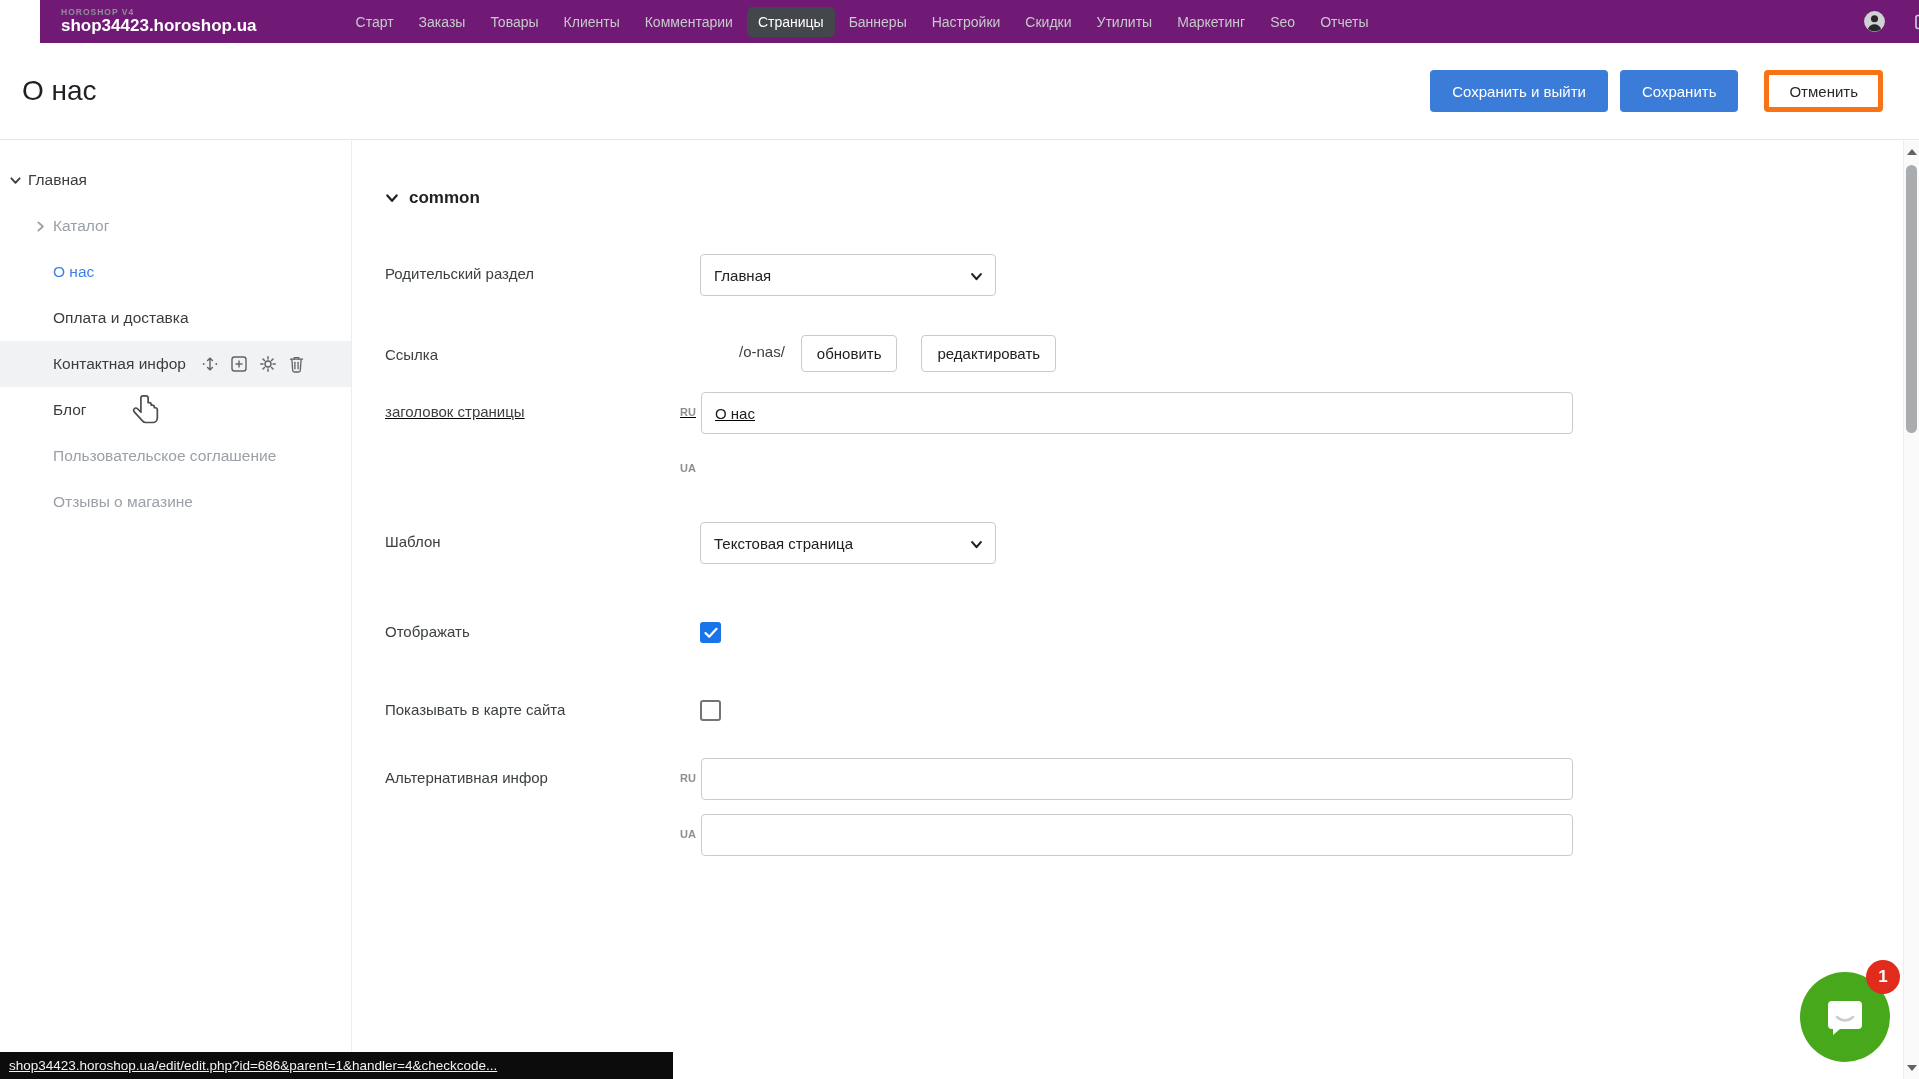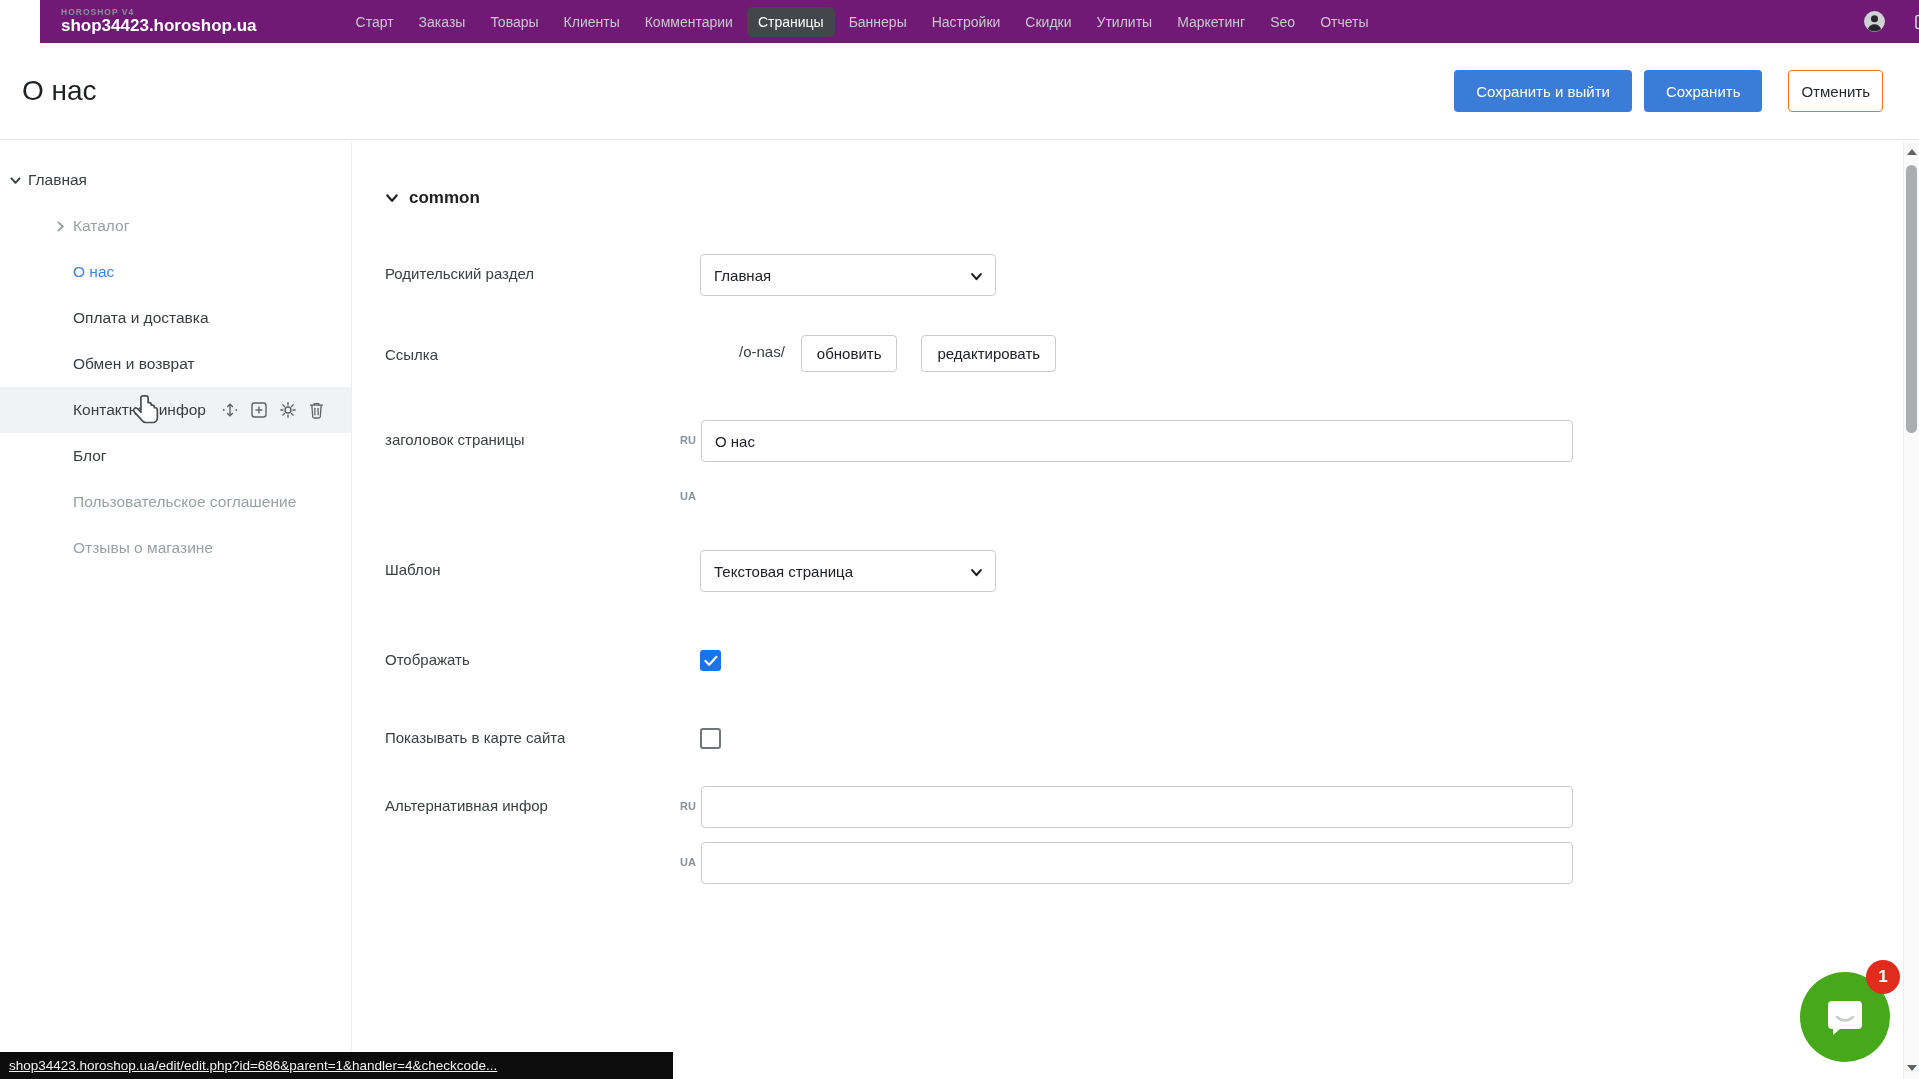--- a/index.html
+++ b/index.html
@@ -20,31 +20,31 @@
   .tb-icon { width:26px; height:26px; display:flex; align-items:center; justify-content:center; cursor:pointer; }
 
   
   .header { position:absolute; left:0; top:43px; width:1919px; height:97px; background:#fff;
     border-bottom:1px solid #e4e6e8; display:flex; align-items:center; z-index:20; }
   .page-title { font-size:28px; color:#1f2124; margin-left:22px; font-weight:400; }
   .header-buttons { margin-left:auto; margin-right:36px; display:flex; align-items:center; }
   .btn { height:42px; border-radius:4px; font-size:15px; font-weight:500; display:flex;
     align-items:center; justify-content:center; cursor:pointer; white-space:nowrap; }
   .btn-blue { background:#3b7cd8; color:#fff; padding:0 22px; }
-  .btn-white { background:#fff; color:#27292c; border:1px solid #f97316; padding:0 12px; }
+  .btn-white { background:#fff; color:#27292c; border:5px solid #f97316; padding:0 20px; }
   .mr12 { margin-right:12px; } .mr26 { margin-right:26px; }
 
   
   .sidebar { position:absolute; left:0; top:141px; width:352px; height:938px; background:#fff;
     border-right:1px solid #ebedee; z-index:5; }
   .tree { padding-top:16px; }
   .tree-row { height:46px; display:flex; align-items:center; font-size:15.5px; color:#3a3d40;
     cursor:pointer; position:relative; }
   .tree-row.lvl0 { padding-left:9px; }
-  .tree-row.lvl1 { padding-left:54px; }
+  .tree-row.lvl1 { padding-left:34px; }
   .tree-row .caret { width:19px; display:flex; align-items:center; }
   .tree-row .caret.hidden { visibility:hidden; }
   .tree-row .caret.rot-right svg { transform:rotate(-90deg); }
   .tree-row.muted .tree-label { color:#9aa0a6; }
   .tree-row.muted .caret svg polyline { stroke:#9aa0a6; }
   .tree-row.selected .tree-label { color:#3f80e8; }
   .tree-row.hover { background:#f1f2f3; }
   .tree-actions { display:flex; align-items:center; gap:9px; margin-left:14px; }
   .tree-actions .act { width:20px; height:20px; display:flex; align-items:center;
     justify-content:center; cursor:pointer; }
@@ -69,21 +69,21 @@
     display:flex; align-items:center; font-size:15px; color:#202124; padding:0 13px;
     position:relative; cursor:pointer; }
   .sel svg { position:absolute; right:12px; top:15px; }
   .link-path { font-size:15px; color:#3c4043; padding-top:8px; margin-left:39px; }
   .btn-small { height:37px; background:#fff; border:1px solid #c9ccce; border-radius:4px;
     font-size:15px; color:#202124; padding:0 15px; display:flex; align-items:center;
     cursor:pointer; }
   .checkbox { width:21px; height:21px; border-radius:3px; cursor:pointer; margin-top:10px; }
   .checkbox.on { background:#1a73e8; display:flex; align-items:center; justify-content:center; }
   .checkbox.off { background:#fff; border:2px solid #70757a; }
-  .gap46{margin-top:46px;} .gap39{margin-top:39px;} .gap32{margin-top:48px;} .gap14{margin-top:14px;}
+  .gap46{margin-top:46px;} .gap39{margin-top:39px;} .gap32{margin-top:20px;text-decoration:underline;} .gap14{margin-top:14px;}
   .gap48{margin-top:48px;} .gap47{margin-top:47px;} .gap37{margin-top:37px;} .gap45{margin-top:45px;}
 
   
   .scrollbar { position:absolute; right:0; top:141px; width:16px; height:938px; background:#fafafa;
     border-left:1px solid #ededed; z-index:25; }
   .sb-thumb { position:absolute; left:2px; top:24px; width:11px; height:268px; background:#aaadb0;
     border-radius:7px; cursor:pointer; }
   .sb-up { position:absolute; left:3px; top:8px; width:0; height:0;
     border-left:5px solid transparent; border-right:5px solid transparent;
     border-bottom:6px solid #5f6368; cursor:pointer; }
@@ -188,29 +188,20 @@
   </div>
       <div class="tree-row lvl1">
     <span class="caret hidden">
       <svg width="13" height="13" viewBox="0 0 12 12">
             <polyline points="2.2,4 6,8.2 9.8,4" fill="none" stroke="#3c4043" stroke-width="1.7" stroke-linecap="round" stroke-linejoin="round"></polyline>
           </svg>
     </span>
     <span class="tree-label">Оплата и доставка</span>
 
   </div>
-      <div class="tree-row lvl1">
-    <span class="caret hidden">
-      <svg width="13" height="13" viewBox="0 0 12 12">
-            <polyline points="2.2,4 6,8.2 9.8,4" fill="none" stroke="#3c4043" stroke-width="1.7" stroke-linecap="round" stroke-linejoin="round"></polyline>
-          </svg>
-    </span>
-    <span class="tree-label">Обмен и возврат</span>
-
-  </div>
       <div class="tree-row lvl1 hover">
     <span class="caret hidden">
       <svg width="13" height="13" viewBox="0 0 12 12">
             <polyline points="2.2,4 6,8.2 9.8,4" fill="none" stroke="#3c4043" stroke-width="1.7" stroke-linecap="round" stroke-linejoin="round"></polyline>
           </svg>
     </span>
     <span class="tree-label">Контактная инфор</span>
     <span class="tree-actions">
       <span class="act">
         <svg width="18" height="18" viewBox="0 0 18 18" fill="none" stroke="#5f6368" stroke-width="1.4" stroke-linecap="round">

